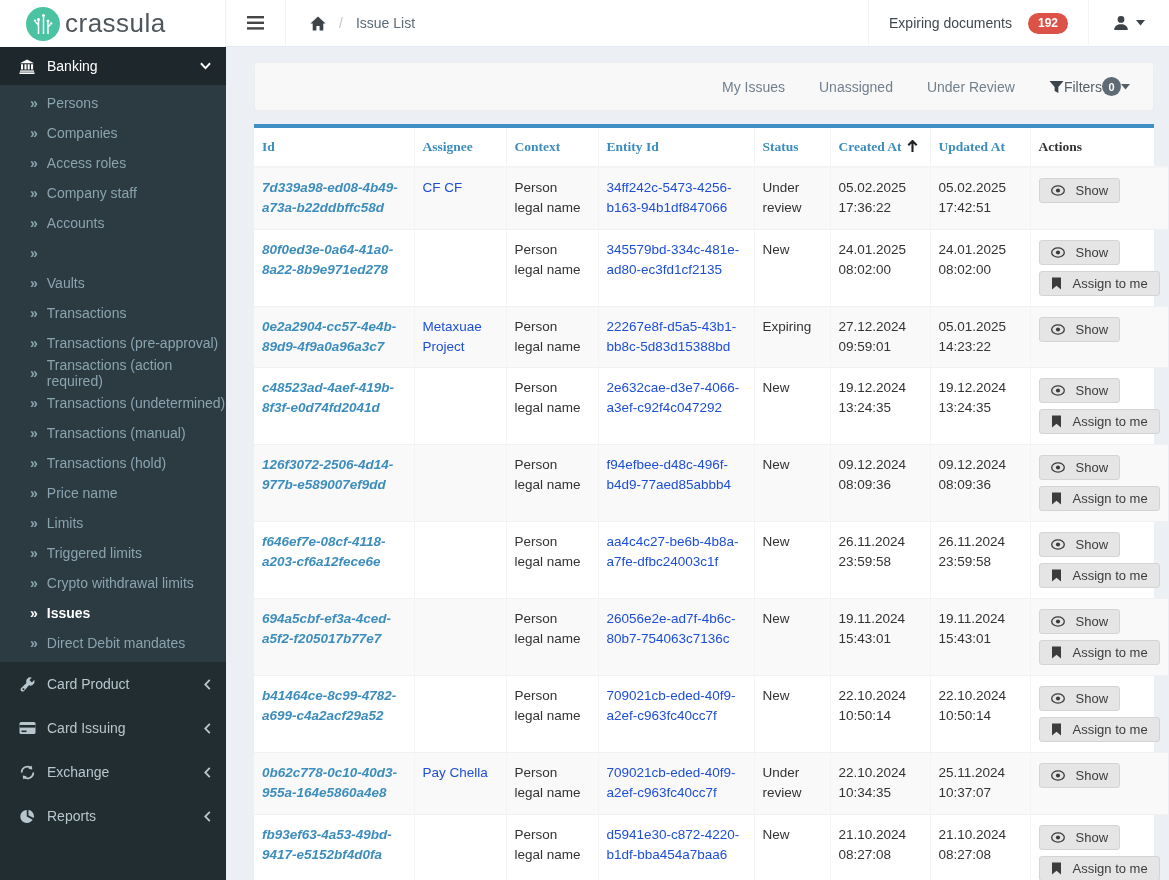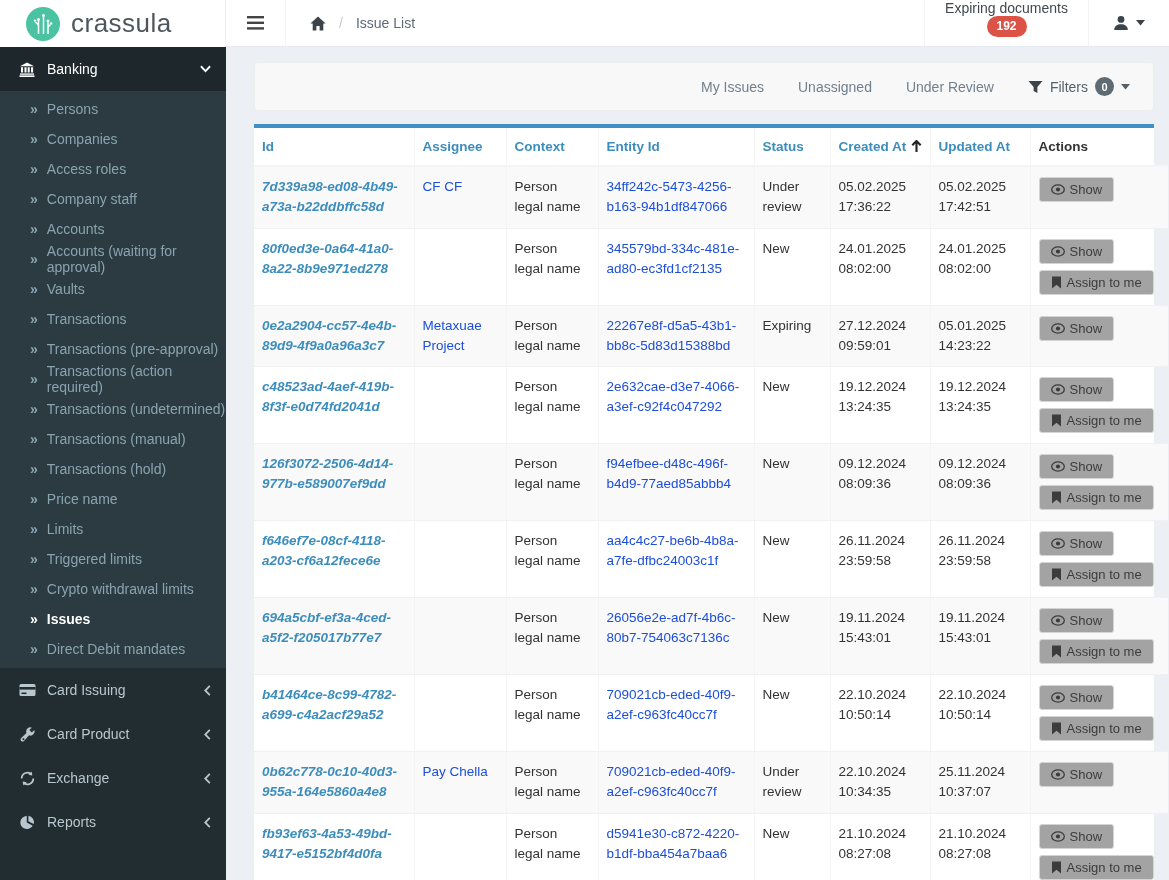--- a/index.html
+++ b/index.html
@@ -4,66 +4,66 @@
 <style>
   * { box-sizing: border-box; margin: 0; padding: 0; }
   html,body { width:1169px; height:880px; overflow:hidden; }
   body { font-family:"Liberation Sans", sans-serif; background:#ecf0f5; color:#333; }
   a { text-decoration:none; cursor:pointer; }
 
   .app { display:flex; width:100%; height:100%; }
 
   
   .sidebar { flex:0 0 226px; width:226px; background:#222d32; display:flex; flex-direction:column; overflow:hidden; }
-  .logo { height:47px; background:#fff; display:flex; align-items:center; gap:11px; padding-left:26px; border-right:1px solid #eef1f4; flex:0 0 47px; cursor:pointer; }
+  .logo { height:47px; background:#fff; display:flex; align-items:center; gap:5px; padding-left:26px; border-right:1px solid #eef1f4; flex:0 0 47px; cursor:pointer; }
   .brand { font-size:26px; color:#4e565c; letter-spacing:0.5px; }
   .side-nav { flex:1; }
-  .section-row { display:flex; align-items:center; height:44px; padding:0 15px 0 16px; color:#b8c7ce; font-size:14px; cursor:pointer; }
+  .section-row { display:flex; align-items:center; height:38px; padding:0 15px 0 16px; color:#b8c7ce; font-size:14px; cursor:pointer; }
   .section-row.lower { height:44px; }
   .section-row.open { background:#1e282c; color:#fff; }
   .section-row .s-icon { width:22px; display:flex; justify-content:center; margin-right:9px; flex:0 0 22px; }
   .section-row .s-label { flex:1; }
   .section-row .s-chev { display:flex; }
   .submenu { background:#2c3b41; padding:3px 0 4px 0; }
   .subitem { display:flex; align-items:center; height:30px; padding-left:30px; color:#8aa4af; font-size:14px; cursor:pointer; }
   .subitem .arrows { font-weight:bold; margin-right:9px; font-size:14px; }
   .subitem.active { color:#fff; }
   .subitem.active .s-label { font-weight:bold; }
 
   
   .main { flex:1; display:flex; flex-direction:column; min-width:0; }
   .topbar { height:47px; flex:0 0 47px; background:#fff; border-bottom:1px solid #e7eaee; display:flex; align-items:center; }
   .hamburger { height:100%; padding:0 21px; display:flex; align-items:center; border-right:1px solid #f4f4f4; cursor:pointer; color:#454545; }
   .breadcrumb { display:flex; align-items:center; gap:13px; margin-left:24px; font-size:14px; color:#5b6a77; }
   .breadcrumb .home-link { color:#3d4449; display:flex; cursor:pointer; }
   .breadcrumb .sep { color:#c2c9d0; }
   .topbar-right { margin-left:auto; display:flex; align-items:center; height:100%; }
-  .expiring { display:flex; align-items:center; gap:0; padding:0 20px; height:100%; border-left:1px solid #f4f4f4; font-size:14px; color:#40484f; cursor:pointer;flex-direction:column; }
+  .expiring { display:flex; align-items:center; gap:16px; padding:0 20px; height:100%; border-left:1px solid #f4f4f4; font-size:14px; color:#40484f; cursor:pointer; }
   .badge-red { background:#dd5246; color:#fff; font-weight:bold; font-size:12px; border-radius:11px; padding:3px 10px 4px; }
   .usermenu { height:100%; display:flex; align-items:center; gap:7px; padding:0 24px; border-left:1px solid #f4f4f4; color:#3d4449; cursor:pointer; }
 
   
   .content { padding:15px 15px 0 28px; flex:1; min-height:0; }
   .filter-card { background:#f8f8f8; border:1px solid #ededed; border-radius:4px; height:49px; display:flex; align-items:center; justify-content:flex-end; gap:34px; padding:0 23px; margin-bottom:13px; }
   .tab-link { color:#72808e; font-size:14px; }
-  .filters-dd { display:flex; align-items:center; gap:7px; color:#545f68; font-size:14px; cursor:pointer; }
+  .filters-dd { display:flex; align-items:center; color:#545f68; font-size:14px; cursor:pointer; }
   .badge-count { background:#5f6b74; color:#fff; border-radius:50%; width:19px; height:19px; font-size:11px; font-weight:bold; display:flex; align-items:center; justify-content:center; }
 
   .table-box { background:#fff; border-top:4px solid #3f8ec6; }
   table { width:100%; border-collapse:collapse; table-layout:fixed; }
-  th { text-align:left; font-size:13.5px; color:#3c8dbc; padding:11px 6px 11px 8px; border-right:1px solid #f4f4f4; border-bottom:2px solid #f4f4f4; white-space:nowrap; cursor:pointer; }
+  th { text-align:left; font-size:13.5px; color:#3c8dbc; padding:11px 6px 11px 8px; border-right:1px solid #f4f4f4; border-bottom:2px solid #f4f4f4; white-space:nowrap; cursor:pointer;font-family:Liberation Serif, serif; }
   th:last-child { border-right:none; color:#333; cursor:default; }
   th .sort-arrow { color:#222; margin-left:5px; vertical-align:-2px; }
   td { font-size:13.5px; padding:10px 8px; border-right:1px solid #f4f4f4; border-bottom:1px solid #f1f1f1; vertical-align:top; line-height:1.5; word-wrap:break-word; overflow-wrap:break-word; }
   td:last-child { border-right:none; }
   tbody tr:nth-child(odd) td { background:#f9f9f9; }
   .id-link { color:#3c8dbc; font-weight:bold;font-style:italic; }
   .cell-link { color:#1d4ed8; }
   .actions-cell { display:flex; flex-direction:column; align-items:flex-start; gap:6px; }
-  .btn { display:inline-flex; align-items:center; gap:5px; background:#a3a3a3; border:1px solid #d4d4d4; border-radius:3px; padding:4px 11px; font-size:13px; color:#3c3c3c; cursor:pointer; font-family:inherit; }
+  .btn { display:inline-flex; align-items:center; gap:11px; background:#e5e5e5; border:1px solid #d4d4d4; border-radius:3px; padding:4px 11px; font-size:13px; color:#3c3c3c; cursor:pointer; font-family:inherit; }
   .btn svg { flex:0 0 auto; }
 </style>
 </head>
 <body>
 
 <div class="app">
 
   <aside class="sidebar">
     <div class="logo">
       <span style="display:flex;">
@@ -125,21 +125,20 @@
           <div class="subitem">
             <span class="arrows">»</span>
             <span class="s-label">Company staff</span>
           </div>
           <div class="subitem">
             <span class="arrows">»</span>
             <span class="s-label">Accounts</span>
           </div>
           <div class="subitem">
             <span class="arrows">»</span>
-            <span class="s-label">Accounts (waiting for approval)</span>
           </div>
           <div class="subitem">
             <span class="arrows">»</span>
             <span class="s-label">Vaults</span>
           </div>
           <div class="subitem">
             <span class="arrows">»</span>
             <span class="s-label">Transactions</span>
           </div>
           <div class="subitem">
@@ -179,43 +178,43 @@
             <span class="s-label">Crypto withdrawal limits</span>
           </div>
           <div class="subitem active">
             <span class="arrows">»</span>
             <span class="s-label">Issues</span>
           </div>
           <div class="subitem">
             <span class="arrows">»</span>
             <span class="s-label">Direct Debit mandates</span>
           </div>
+        </div>
+        <div class="section-row lower">
+          <span class="s-icon" style="display: inline-flex;">
+            <svg width="15" height="15" viewBox="0 0 16 16">
+              <path fill="currentColor" d="M15.2 3.2 a4.4 4.4 0 0 1 -5.6 5.7 L4.3 14.8 a2 2 0 0 1 -3 -3 L6.9 6.3 a4.4 4.4 0 0 1 5.7 -5.6 L10 3.3 L12.6 5.9 L15.2 3.2 Z M3 13.8 a1 1 0 1 0 -0.1 -0.1 Z"></path>
+            </svg>
+          </span>
+          <span class="s-label">Card Product</span>
+          <span class="s-chev" style="display: inline-flex;">
+            <svg width="7" height="11" viewBox="0 0 7 12">
+              <path d="M6 1 L1 6 L6 11" stroke="currentColor" stroke-width="2" fill="none"></path>
+            </svg>
+          </span>
         </div>
         <div class="section-row lower">
           <span class="s-icon" style="display: inline-flex;">
             <svg width="17" height="14" viewBox="0 0 17 14">
               <rect x="0.5" y="1" width="16" height="12" rx="1.6" fill="currentColor"></rect>
               <rect x="0.5" y="4" width="16" height="2.6" fill="#222d32"></rect>
               <rect x="2.5" y="9.5" width="5" height="1.6" fill="#222d32"></rect>
             </svg>
           </span>
           <span class="s-label">Card Issuing</span>
-          <span class="s-chev" style="display: inline-flex;">
-            <svg width="7" height="11" viewBox="0 0 7 12">
-              <path d="M6 1 L1 6 L6 11" stroke="currentColor" stroke-width="2" fill="none"></path>
-            </svg>
-          </span>
-        </div>
-        <div class="section-row lower">
-          <span class="s-icon" style="display: inline-flex;">
-            <svg width="15" height="15" viewBox="0 0 16 16">
-              <path fill="currentColor" d="M15.2 3.2 a4.4 4.4 0 0 1 -5.6 5.7 L4.3 14.8 a2 2 0 0 1 -3 -3 L6.9 6.3 a4.4 4.4 0 0 1 5.7 -5.6 L10 3.3 L12.6 5.9 L15.2 3.2 Z M3 13.8 a1 1 0 1 0 -0.1 -0.1 Z"></path>
-            </svg>
-          </span>
-          <span class="s-label">Card Product</span>
           <span class="s-chev" style="display: inline-flex;">
             <svg width="7" height="11" viewBox="0 0 7 12">
               <path d="M6 1 L1 6 L6 11" stroke="currentColor" stroke-width="2" fill="none"></path>
             </svg>
           </span>
         </div>
         <div class="section-row lower">
           <span class="s-icon" style="display: inline-flex;">
             <svg width="15" height="15" viewBox="0 0 16 16">
               <g fill="none" stroke="currentColor" stroke-width="1.9">

